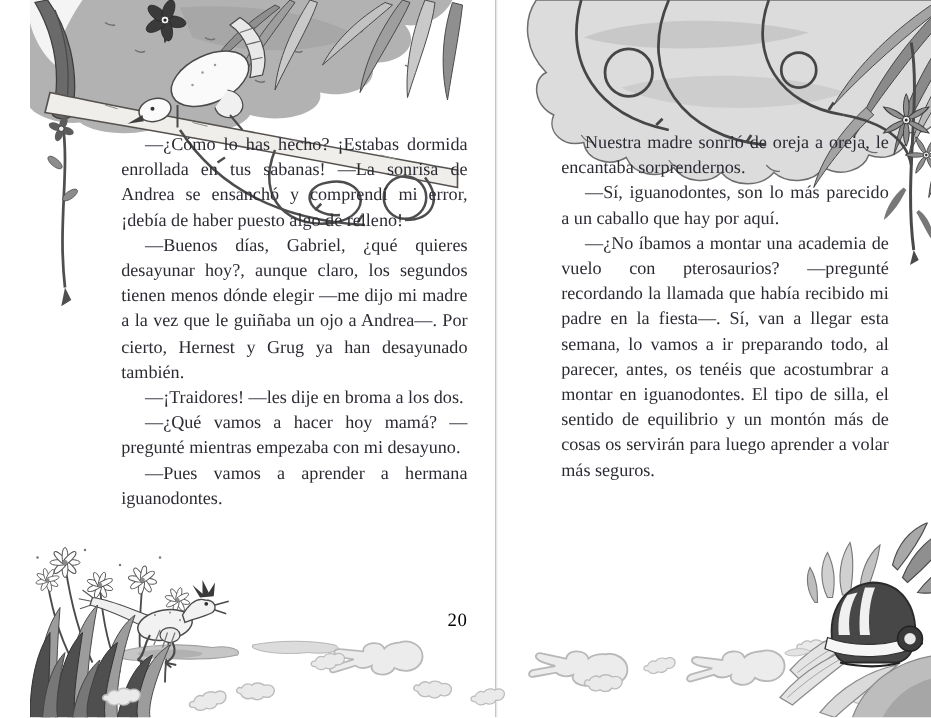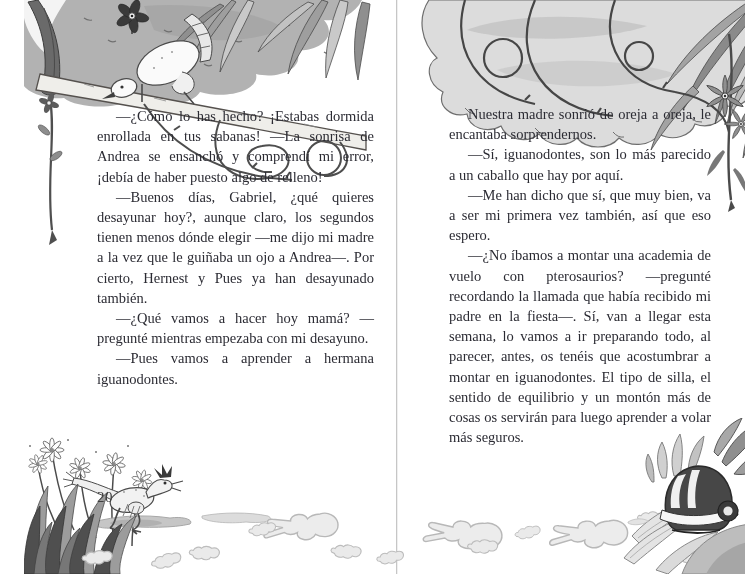--- a/index.html
+++ b/index.html
@@ -18,22 +18,22 @@
   .ill.br{left:598px;top:418px;}
   .ill.fp{left:0;top:486px;}
   .page-text{
     position:absolute;top:106px;color:#2b2b33;
     font-size:14.5px;line-height:20.2px;text-align:justify;
   }
   .page-text.left{left:73px;width:277px;}
   .page-text.right{left:425px;width:262px;top:104px;}
   .para{margin:0;text-indent:19px;hyphens:auto;-webkit-hyphens:auto;}
   .pagenum{
-    position:absolute;top:489px;color:#404040;font-size:15px;
-    text-align:left;letter-spacing:.5px;
+    position:absolute;top:489px;color:#000000;font-size:15px;
+    text-align:right;letter-spacing:.5px;
   }
   .pagenum.left{left:73px;width:277px;}
   .pagenum.right{left:425px;width:262px;}
 </style>
 </head>
 <body>
 
 <div class="spread">
 
   <div class="gutter"></div>
@@ -362,26 +362,26 @@
       <path d="M40,92 C60,100 92,100 114,88 L116,97 C94,110 58,110 38,101 Z" fill="#f6f6f6" stroke="#333" stroke-width="1"></path>
       <circle cx="106" cy="93" r="10" fill="#3a3a3a" stroke="#222" stroke-width="1.2"></circle>
       <circle cx="106" cy="93" r="4.6" fill="#e8e8e8"></circle>
       <path d="M50,112 C66,116 86,116 98,112" fill="none" stroke="#222" stroke-width="1.8"></path>
     </g>
     <path d="M6,104 C12,100 22,100 26,103 C22,107 10,108 6,105 Z" fill="#e3e3e3" stroke="#c0c0c0" stroke-width="0.8"></path>
   </svg>
 
   <div class="page-text left" lang="es">
       <p class="para">—¿Cómo lo has hecho? ¡Estabas dormida enrollada en tus sabanas! —La sonrisa de Andrea se ensanchó y comprendí mi error, ¡debía de haber puesto algo de relleno!</p>
-      <p class="para">—Buenos días, Gabriel, ¿qué quieres desayunar hoy?, aunque claro, los segundos tienen menos dónde elegir —me dijo mi madre a la vez que le guiñaba un ojo a Andrea—. Por cierto, Hernest y Pues ya han desayunado también.</p>
+      <p class="para">—Buenos días, Gabriel, ¿qué quieres desayunar hoy?, aunque claro, los segundos tienen menos dónde elegir —me dijo mi madre a la vez que le guiñaba un ojo a Andrea—. Por cierto, Hernest y Grug ya han desayunado también.</p>
+      <p class="para">—¡Traidores! —les dije en broma a los dos.</p>
       <p class="para">—¿Qué vamos a hacer hoy mamá? —pregunté mientras empezaba con mi desayuno.</p>
       <p class="para">—Pues vamos a aprender a hermana iguanodontes.</p>
     </div>
   <div class="page-text right" lang="es">
       <p class="para">Nuestra madre sonrió de oreja a oreja, le encantaba sorprendernos.</p>
       <p class="para">—Sí, iguanodontes, son lo más parecido a un caballo que hay por aquí.</p>
-      <p class="para">—Me han dicho que sí, que muy bien, va a ser mi primera vez también, así que eso espero.</p>
       <p class="para">—¿No íbamos a montar una academia de vuelo con pterosaurios? —pregunté recordando la llamada que había recibido mi padre en la fiesta—. Sí, van a llegar esta semana, lo vamos a ir preparando todo, al parecer, antes, os tenéis que acostumbrar a montar en iguanodontes. El tipo de silla, el sentido de equilibrio y un montón más de cosas os servirán para luego aprender a volar más seguros.</p>
     </div>
 
   <div class="pagenum left">20</div>
 
 </div>
 
 </body></html>

